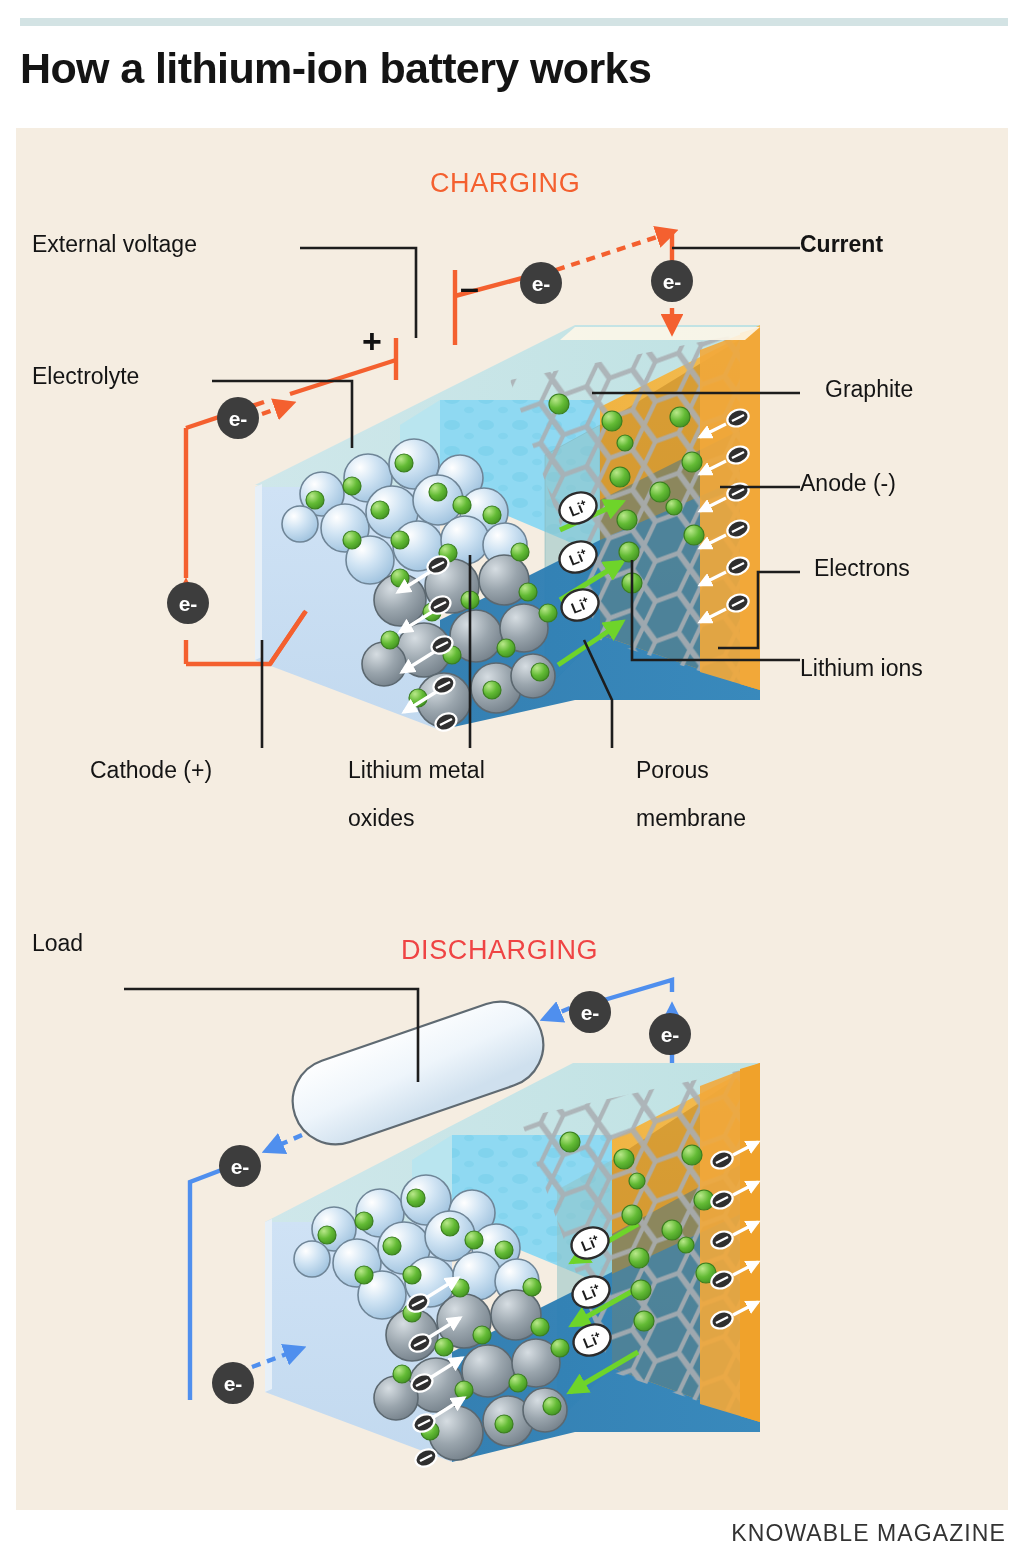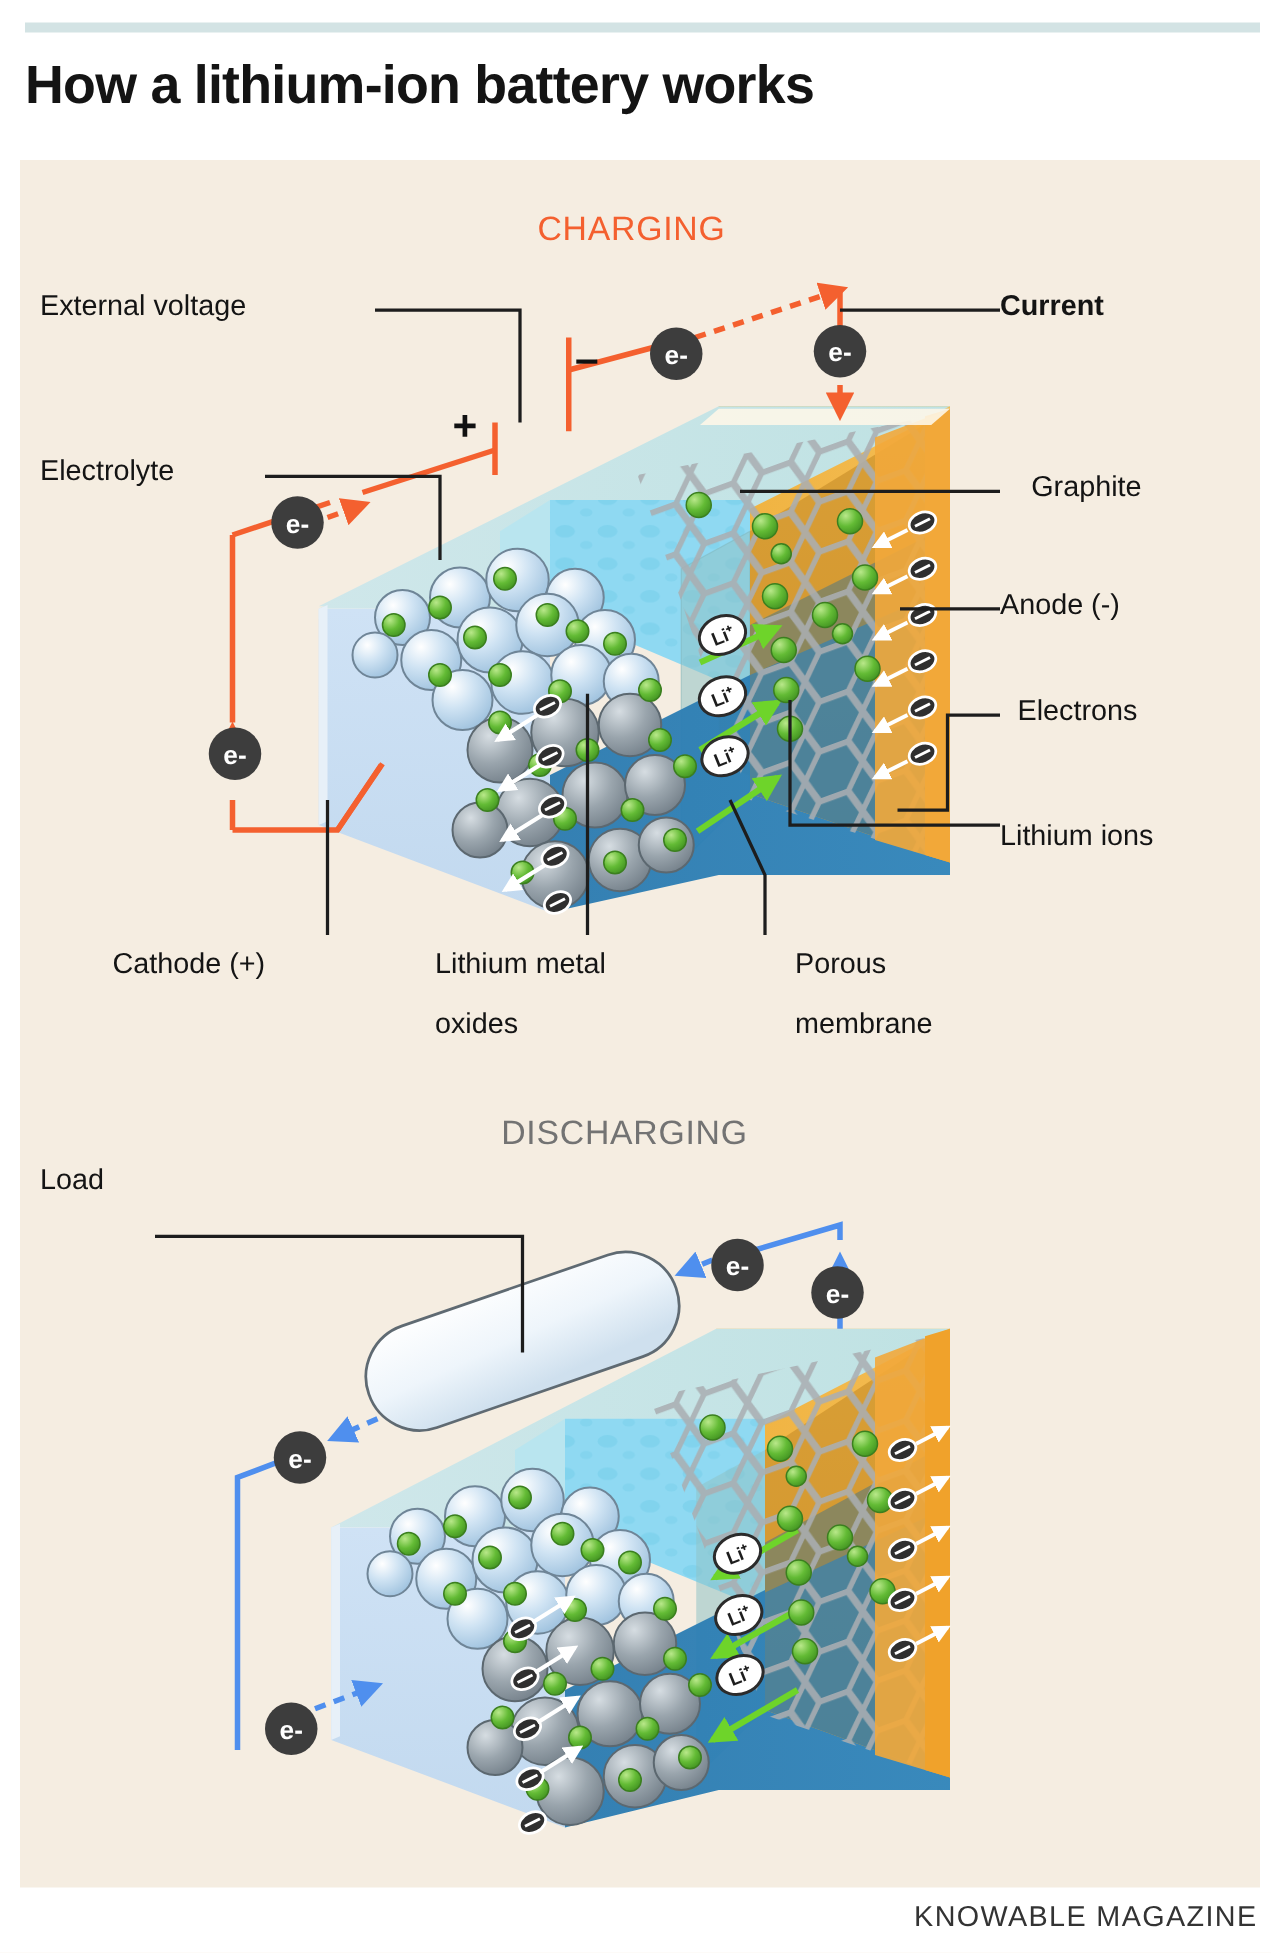--- a/index.html
+++ b/index.html
@@ -33,21 +33,21 @@
     font-size:23px;letter-spacing:1.1px;color:#333;
     font-family:Liberation Sans, sans-serif;white-space:nowrap;
   }
 
   
   .sect-title{
     position:absolute;font-size:27px;font-weight:400;letter-spacing:0.6px;
     white-space:nowrap;
   }
   #charging-title{left:430px;top:168px;color:#f4602f;}
-  #discharging-title{left:401px;top:891px;color:#737373;}
+  #discharging-title{left:401px;top:935px;color:#ef4444;}
 
   
   .lbl{
     position:absolute;font-size:23px;color:#141414;white-space:nowrap;
     line-height:1.1;
     text-align:right;
   }
 
   
   .ovl{position:absolute;left:0;top:0;width:1024px;height:1562px;overflow:visible;}

